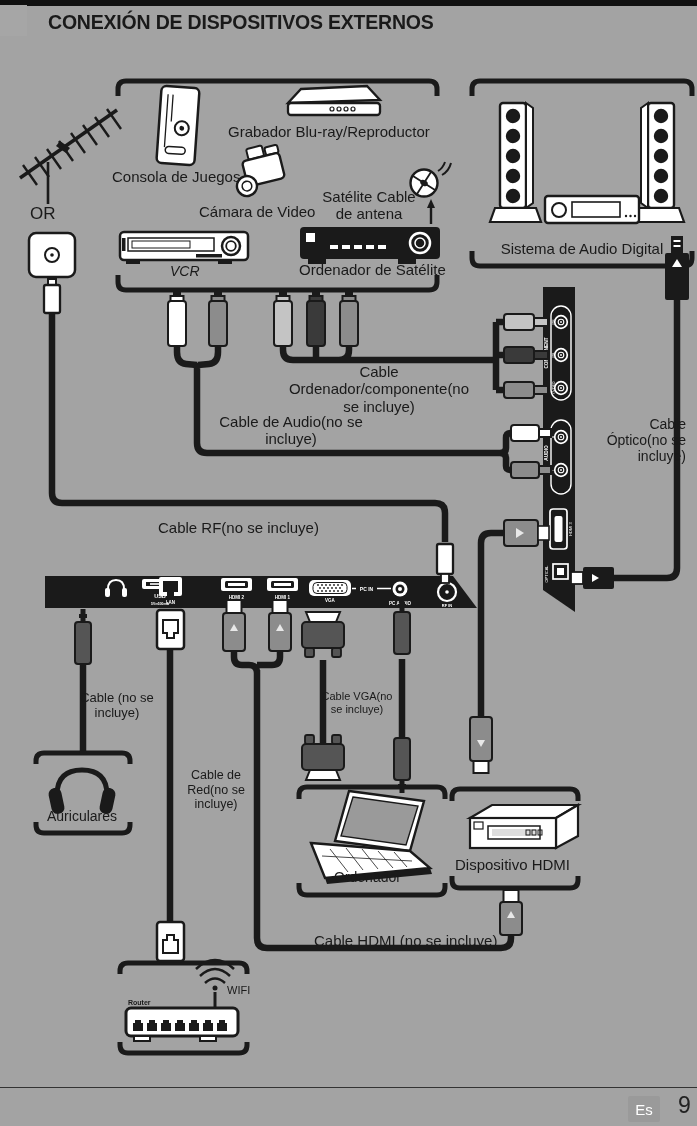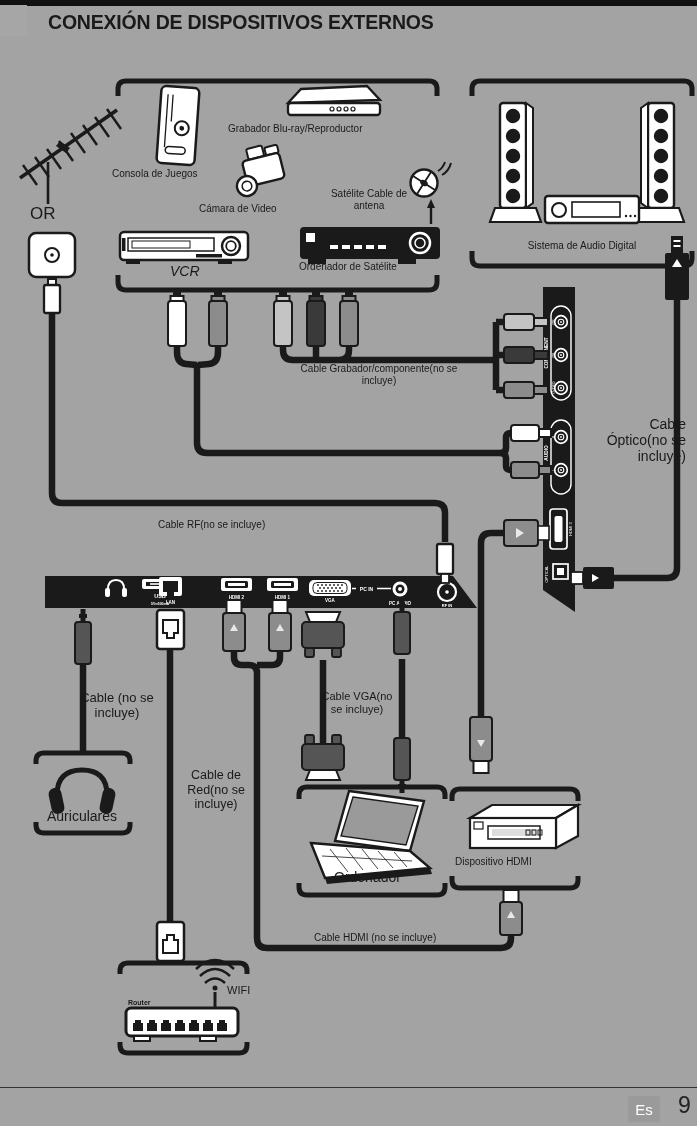--- a/index.html
+++ b/index.html
@@ -2,21 +2,21 @@
 <html><head>
 <meta charset="utf-8">
 <style>
   html,body{margin:0;padding:0;background:#fff;}
   .page{position:relative;width:697px;height:1126px;background:#a3a3a3;overflow:hidden;
         font-family:"Liberation Sans",sans-serif;color:#1a1a1a;}
   .topbar{position:absolute;left:0;top:0;width:697px;height:6px;background:#111;}
   .graysq{position:absolute;left:0;top:5px;width:27px;height:31px;background:#a6a6a6;}
   .title{position:absolute;left:48px;top:11px;font-size:19.5px;font-weight:bold;
          letter-spacing:-0.2px;white-space:nowrap;}
-  .lbl{position:absolute;font-size:10px;line-height:1.16;}
+  .lbl{position:absolute;font-size:15px;line-height:1.16;}
   .c{text-align:center;}
   .nw{white-space:nowrap;}
   svg{position:absolute;left:0;top:0;}
   svg text{font-family:"Liberation Sans",sans-serif;}
   .footline{position:absolute;left:0;top:1087px;width:697px;height:1px;background:#333;}
   .esbadge{position:absolute;left:628px;top:1096px;width:32px;height:26px;background:#9a9a9a;
            border-radius:2px;color:#fff;font-size:15px;display:flex;align-items:center;justify-content:center;}
   .pagenum{position:absolute;left:678px;top:1092px;font-size:23px;color:#222;}
 </style>
 </head>
@@ -427,21 +427,22 @@
   <div class="lbl nw" style="left:30px;top:204px;font-size:17px;font-weight:normal;">OR</div>
 
   <div class="lbl nw" style="left:112px;top:168px;">Consola de Juegos</div>
   <div class="lbl nw" style="left:228px;top:123px;">Grabador Blu-ray/Reproductor</div>
   <div class="lbl nw" style="left:199px;top:203px;">Cámara de Video</div>
   <div class="lbl c" style="left:320px;top:188px;width:98px;">Satélite Cable de antena</div>
   <div class="lbl nw" style="left:170px;top:263px;font-size:14px;font-style:italic;">VCR</div>
   <div class="lbl nw" style="left:299px;top:261px;">Ordenador de Satélite</div>
   <div class="lbl c" style="left:472px;top:240px;width:220px;">Sistema de Audio Digital</div>
 
-  <div class="lbl c" style="left:283px;top:363px;width:192px;">Cable Grabador/componente(no se incluye)</div>
+  <div class="lbl c" style="left:283px;top:363px;width:192px;">Cable Ordenador/componente(no se incluye)</div>
+  <div class="lbl c" style="left:215px;top:413px;width:152px;">Cable de Audio(no se incluye)</div>
   <div class="lbl nw" style="left:158px;top:519px;">Cable RF(no se incluye)</div>
   <div class="lbl c" style="left:592px;top:416px;width:94px;font-size:14px;text-align:right;">Cable Óptico(no se incluye)</div>
   <div class="lbl c" style="left:64px;top:690px;width:106px;font-size:13px;">Cable  (no se incluye)</div>
   <div class="lbl c" style="left:177px;top:768px;width:78px;font-size:12.5px;">Cable de Red(no se incluye)</div>
   <div class="lbl c" style="left:320px;top:690px;width:74px;font-size:11px;">Cable VGA(no se incluye)</div>
   <div class="lbl nw" style="left:314px;top:932px;">Cable HDMI (no se incluye)</div>
 
   <div class="lbl nw" style="left:47px;top:808px;font-size:14px;">Auriculares</div>
   <div class="lbl nw" style="left:334px;top:869px;font-size:14px;">Ordenador</div>
   <div class="lbl nw" style="left:455px;top:856px;">Dispositivo HDMI</div>

